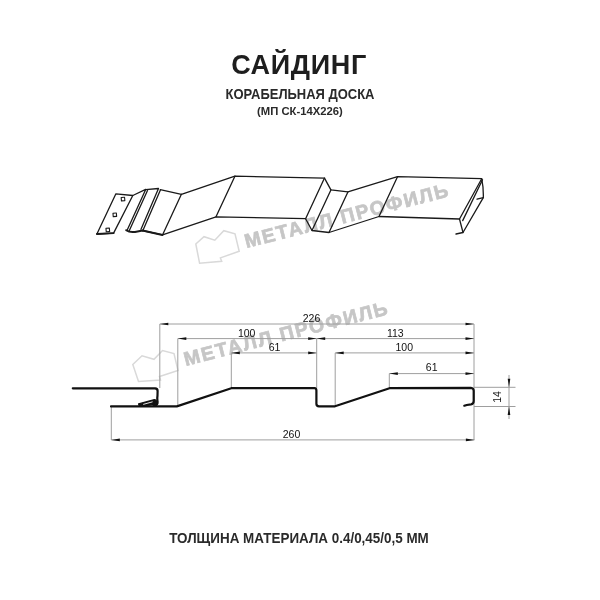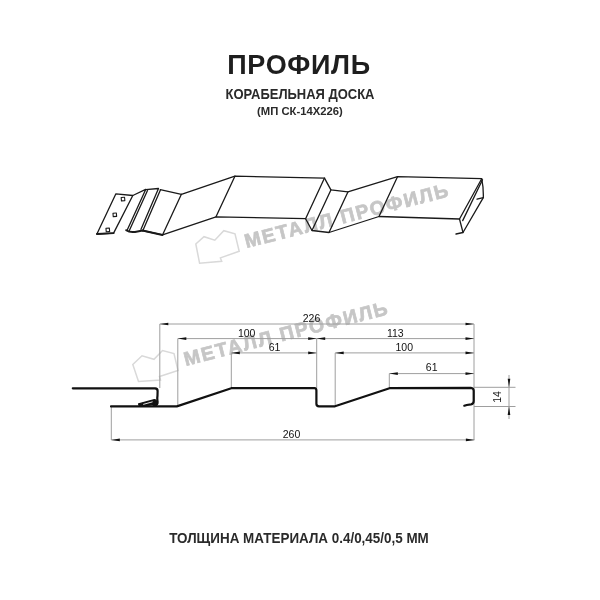--- a/index.html
+++ b/index.html
@@ -4,21 +4,21 @@
 <style>
   html,body{margin:0;padding:0;}
   body{width:600px;height:600px;background:#fff;font-family:"Liberation Sans",sans-serif;position:relative;overflow:hidden;}
   .t1{position:absolute;left:-1px;top:52.2px;width:600px;text-align:center;font-size:27px;line-height:27px;font-weight:bold;color:#1e1e1e;letter-spacing:0.65px;}
   .t2{position:absolute;left:0;top:86.2px;width:600px;text-align:center;font-size:15px;line-height:15px;font-weight:bold;color:#2a2a2a;transform:scaleX(0.865);}
   .t3{position:absolute;left:0;top:105.2px;width:600px;text-align:center;font-size:11.5px;line-height:12px;font-weight:bold;color:#2a2a2a;transform:scaleX(0.98);}
   .t4{position:absolute;left:-1px;top:530px;width:600px;text-align:center;font-size:15px;line-height:15px;font-weight:bold;color:#2a2a2a;transform:scaleX(0.895);}
 </style>
 </head>
 <body>
-<div class="t1">ПРОФИЛЬ</div>
+<div class="t1">САЙДИНГ</div>
 <div class="t2">КОРАБЕЛЬНАЯ ДОСКА</div>
 <div class="t3">(МП СК-14Х226)</div>
 <div class="t4">ТОЛЩИНА МАТЕРИАЛА 0.4/0,45/0,5 ММ</div>
 <svg id="main" width="600" height="600" viewBox="0 0 600 600" style="position:absolute;left:0;top:0">
 
 <g id="wm">
   <g stroke="#d9d9d9" stroke-width="1.5" fill="none">
     <polygon points="195.8,244 204,236.7 214.8,240.2 223.8,230.7 235,233.8 239.2,251.3 220.4,257.9 221.7,261.3 199.6,263.3"></polygon>
     <polygon points="132.8,364.5 142,355.8 154,359.3 162.5,350.5 174,353.5 178,370.5 159.5,376.5 160.5,380 138.5,381.5"></polygon>
   </g>

